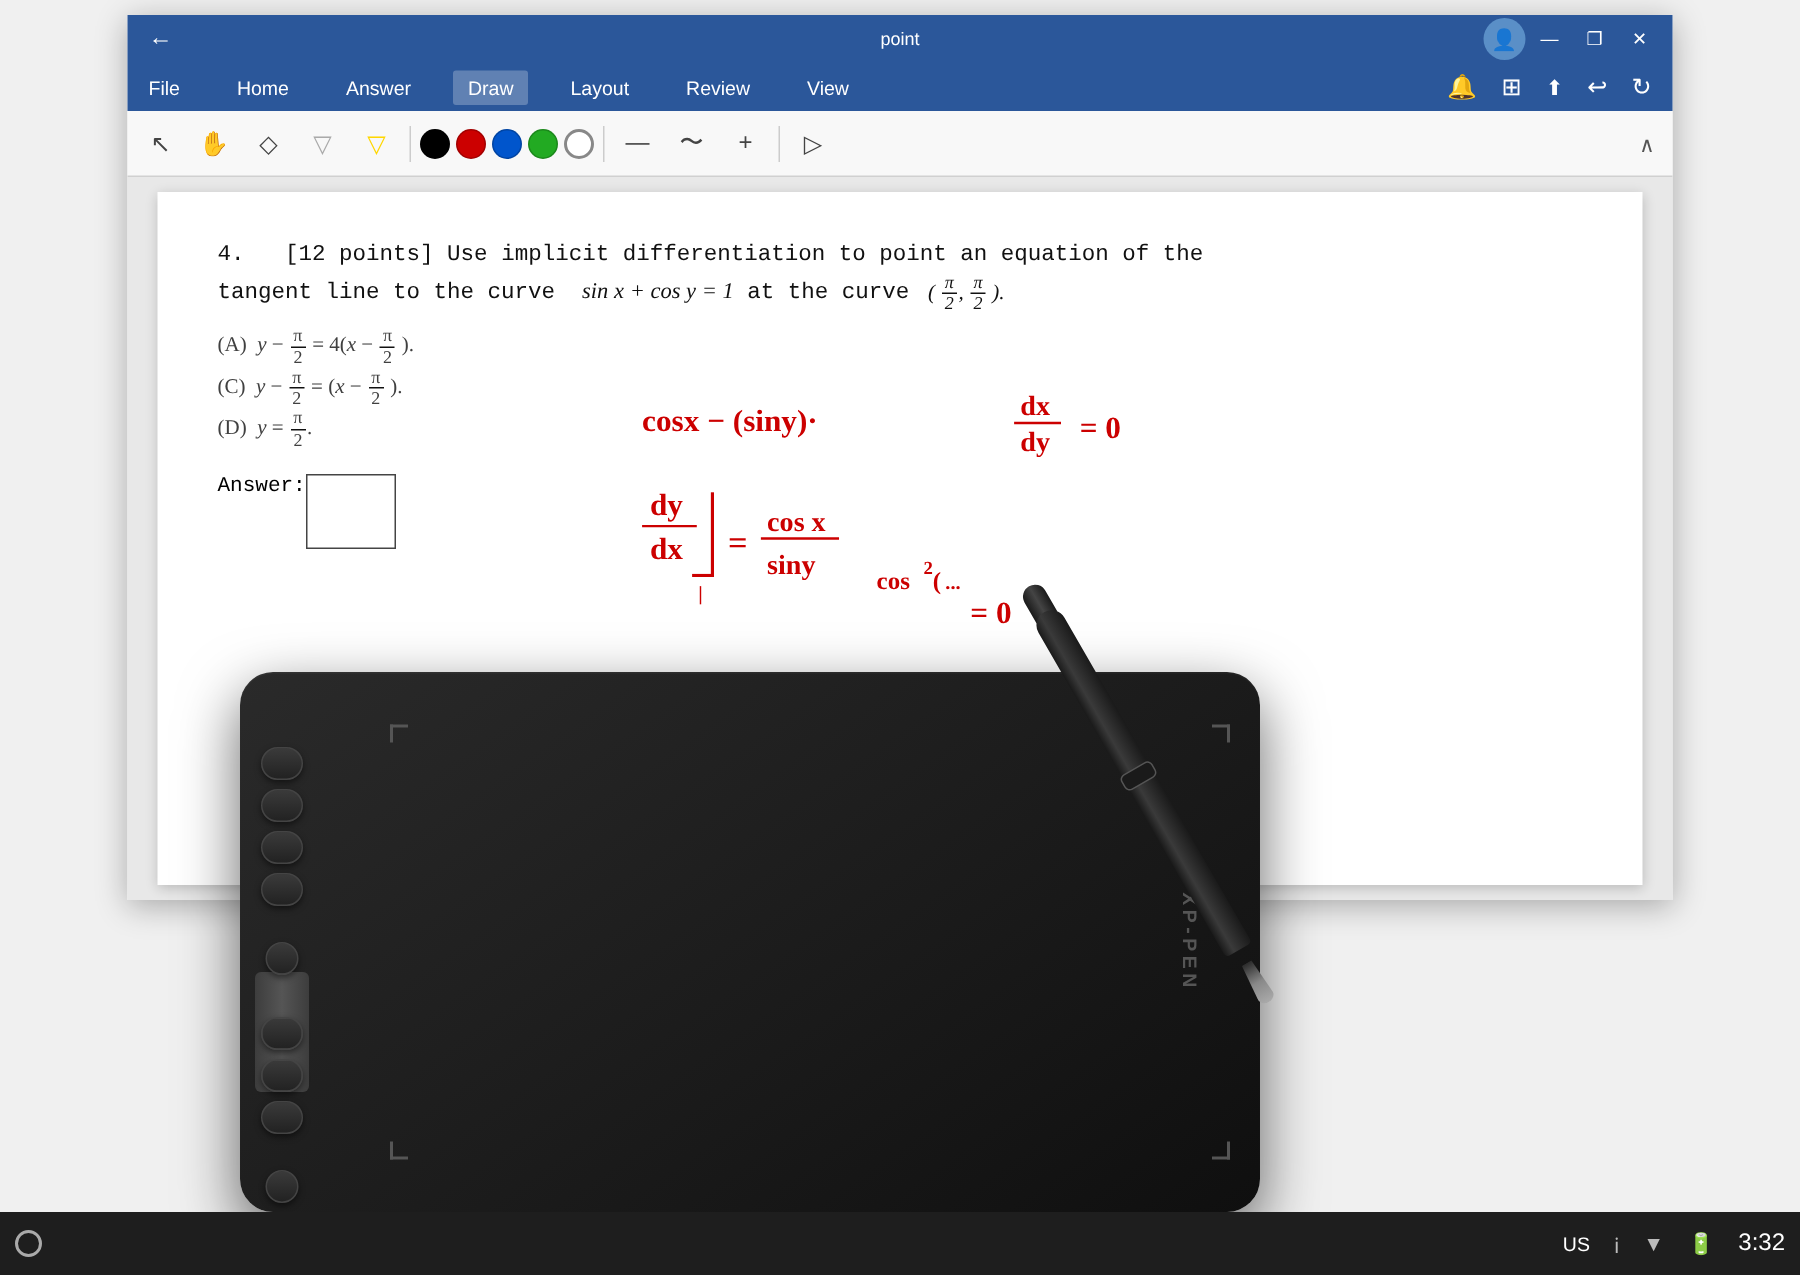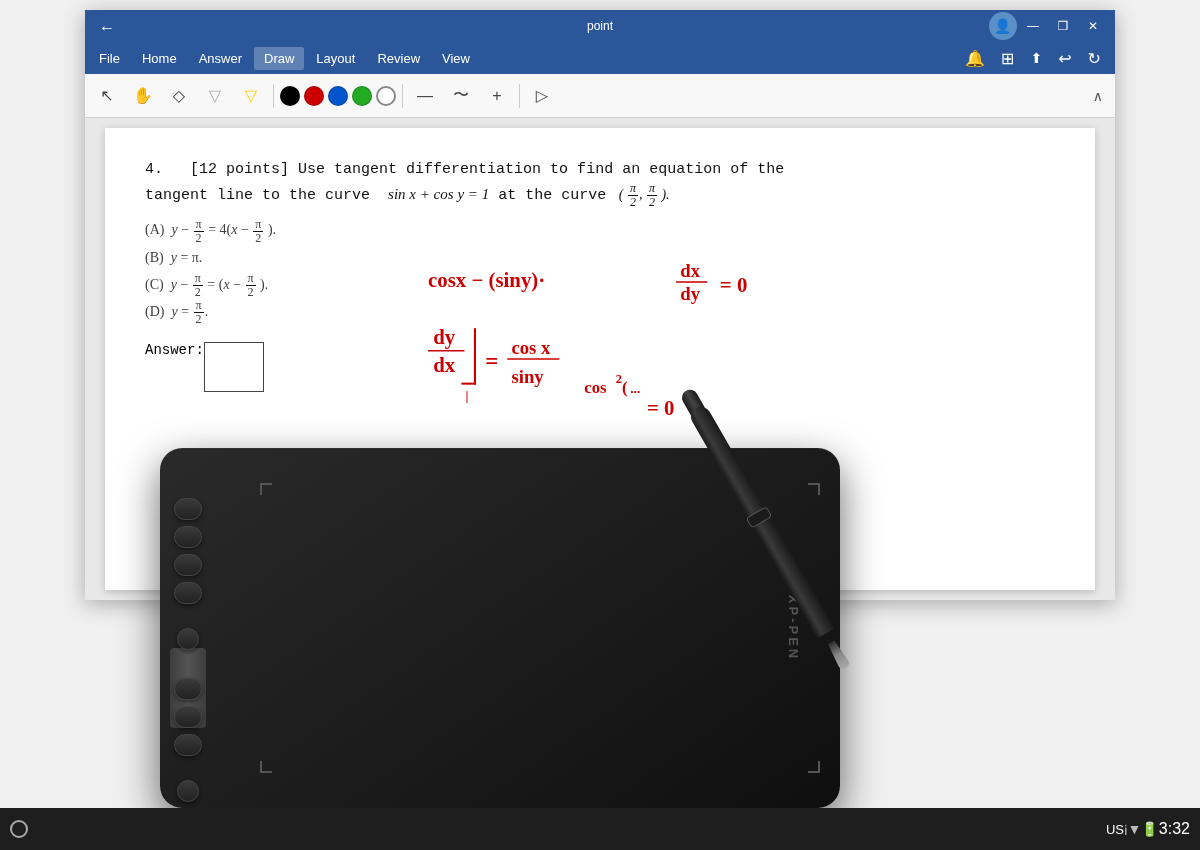--- a/index.html
+++ b/index.html
@@ -76,21 +76,21 @@
       font-size: 14px;
     }
 
     
     .menubar {
       height: 32px;
       background: #2b579a;
       display: flex;
       align-items: center;
       padding: 0 4px;
-      gap: 2px;
+      gap: 18px;
       flex-shrink: 0;
     }
     .menu-item {
       color: #fff;
       font-size: 13px;
       padding: 4px 10px;
       cursor: pointer;
       border-radius: 2px;
     }
     .menu-item.active { background: rgba(255,255,255,0.25); }
@@ -215,21 +215,21 @@
     .taskbar-circle {
       width: 18px;
       height: 18px;
       border-radius: 50%;
       border: 2px solid #aaa;
     }
     .taskbar-right {
       margin-left: auto;
       display: flex;
       align-items: center;
-      gap: 0;
+      gap: 16px;
       color: #ccc;
       font-size: 12px;
     }
     .taskbar-lang {
       color: #fff;
       font-size: 13px;
       font-weight: 500;
     }
     .taskbar-time {
       color: #fff;
@@ -469,21 +469,21 @@
 
     <span class="toolbar-collapse">∧</span>
   </div>
 
   <div class="doc-area">
     <div class="doc-page">
 
       <div class="problem-text">
         <span>4.&nbsp;&nbsp;</span>
         <span>[12 points]</span>
-        <span> Use tangent differentiation to find an equation of the</span>
+        <span> Use implicit differentiation to point an equation of the</span>
         <br>
         <span>tangent line to the curve&nbsp;</span>
         <span class="math-inline" style="font-size:15px;font-family:Liberation Serif, serif;">sin <i>x</i> + cos <i>y</i> = 1</span>
         <span> at the curve</span>
         <span class="math-inline" style="font-size:14px;">&nbsp;(
           <span class="fraction">
               <span class="num">π</span>
               <span class="den">2</span>
             </span>,
           <span class="fraction">
@@ -500,23 +500,20 @@
                 <span class="num">π</span>
                 <span class="den">2</span>
               </span>
             = 4(<i>x</i> −
             <span class="fraction">
                 <span class="num">π</span>
                 <span class="den">2</span>
               </span>
             ).
           </span>
-        </div>
-        <div>
-          <span>(B)&nbsp;&nbsp;<i>y</i> = π.</span>
         </div>
         <div>
           <span>(C)&nbsp;&nbsp;<i>y</i> −
             <span class="fraction">
                 <span class="num">π</span>
                 <span class="den">2</span>
               </span>
             = (<i>x</i> −
             <span class="fraction">
                 <span class="num">π</span>

